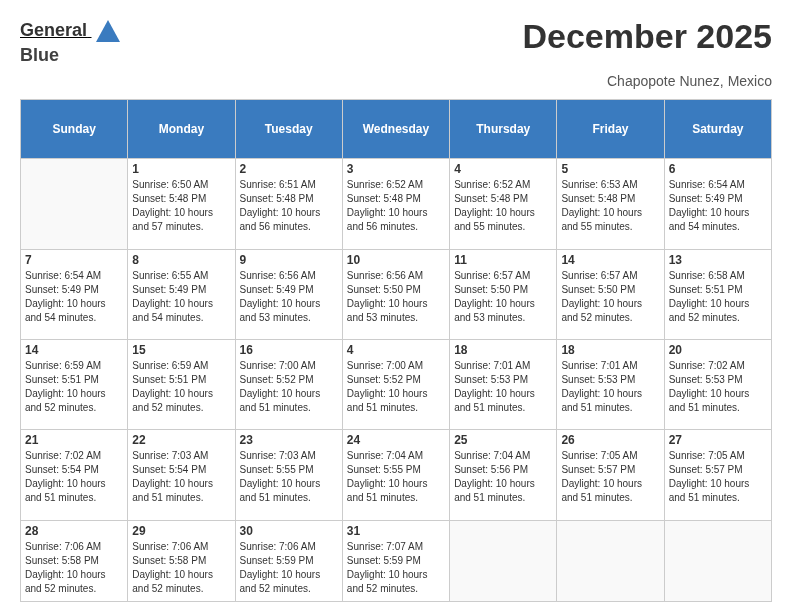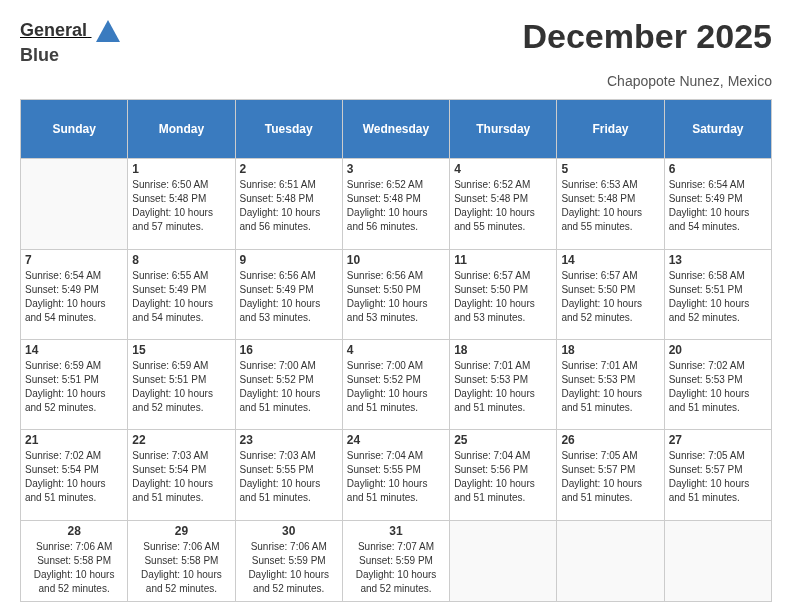--- a/index.html
+++ b/index.html
@@ -100,21 +100,20 @@
       display: block;
       margin-bottom: 2px;
     }
     .cell-info {
       font-size: 10px;
       color: #333;
       line-height: 1.4;
     }
     .last-row td {
       height: 75px;
-      text-align: center;
     }
   </style>
 </head>
 <body>
 
 <div class="page">
   <div class="header">
     <div class="logo-wrapper">
       <div class="logo-row">
         <div>

